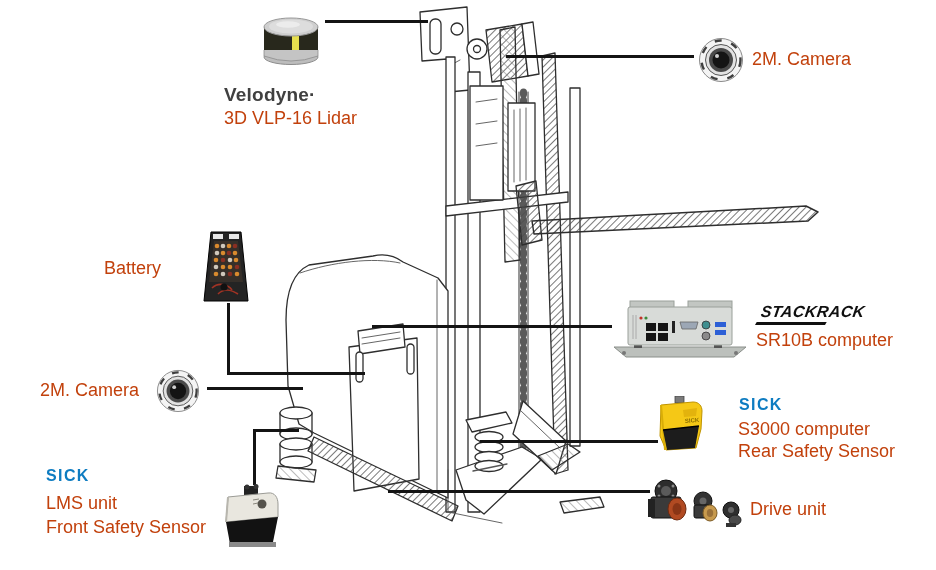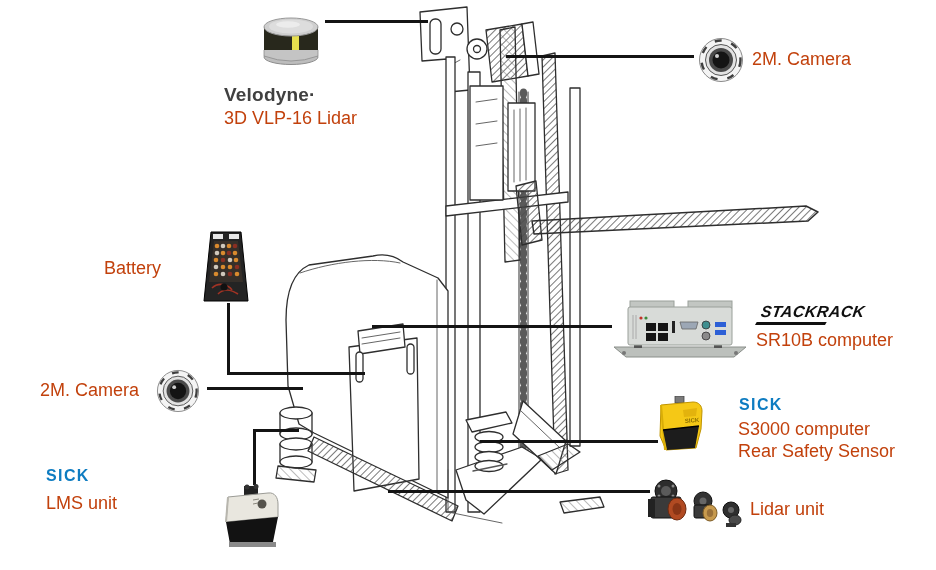--- a/index.html
+++ b/index.html
@@ -246,24 +246,25 @@
     <circle cx="57" cy="22" r="9" fill="#333" stroke="#111"></circle>
     <circle cx="57" cy="22" r="3.5" fill="#666"></circle>
     <rect x="48" y="26" width="17" height="13" rx="2" fill="#3a3a3a" stroke="#111"></rect>
     <ellipse cx="64" cy="34" rx="7" ry="8" fill="#c79a4e" stroke="#7d5c26"></ellipse>
     <ellipse cx="64" cy="34" rx="3.2" ry="4" fill="#9a713a"></ellipse>
     <circle cx="85" cy="31" r="8" fill="#2f2f2f" stroke="#111"></circle>
     <circle cx="85" cy="31" r="3" fill="#666"></circle>
     <ellipse cx="89" cy="41" rx="6" ry="5" fill="#4a4a4a" stroke="#222"></ellipse>
     <rect x="80" y="44" width="10" height="4" fill="#333"></rect>
   </svg>
-  <div class="abs lbl" style="left:750px;top:498px;">Lidar unit</div>
+  <div class="abs lbl" style="left:750px;top:498px;">Drive unit</div>
 
   <div class="abs brand-sick" style="left:46px;top:467px;">SICK</div>
   <div class="abs lbl" style="left:46px;top:492px;text-align:center;">LMS unit</div>
+  <div class="abs lbl" style="left:46px;top:516px;">Front Safety Sensor</div>
   <svg class="abs" style="left:220px;top:484px;" width="64" height="64" viewBox="0 0 64 64">
     <rect x="24" y="2" width="14" height="9" fill="#222"></rect>
     <circle cx="27" cy="3" r="2.5" fill="#333"></circle>
       <circle cx="36" cy="2.5" r="2.5" fill="#333"></circle>
     <path d="M8,13 L48,9 C55,8 58,14 58,20 L58,33 L6,38 Z" fill="#e9e7df" stroke="#9a9a94"></path>
     <circle cx="42" cy="20" r="4.5" fill="#55534c"></circle>
     <path d="M33,16 L39,15 M33,20 L38,19" stroke="#8a887e" stroke-width="1"></path>
     <path d="M6,38 L58,33 L53,58 L10,60 Z" fill="#121212"></path>
     <rect x="9" y="58" width="47" height="5" fill="#8a8a8a"></rect>
     <path d="M8,13 L6,38" stroke="#b8b6ae" stroke-width="2"></path>

